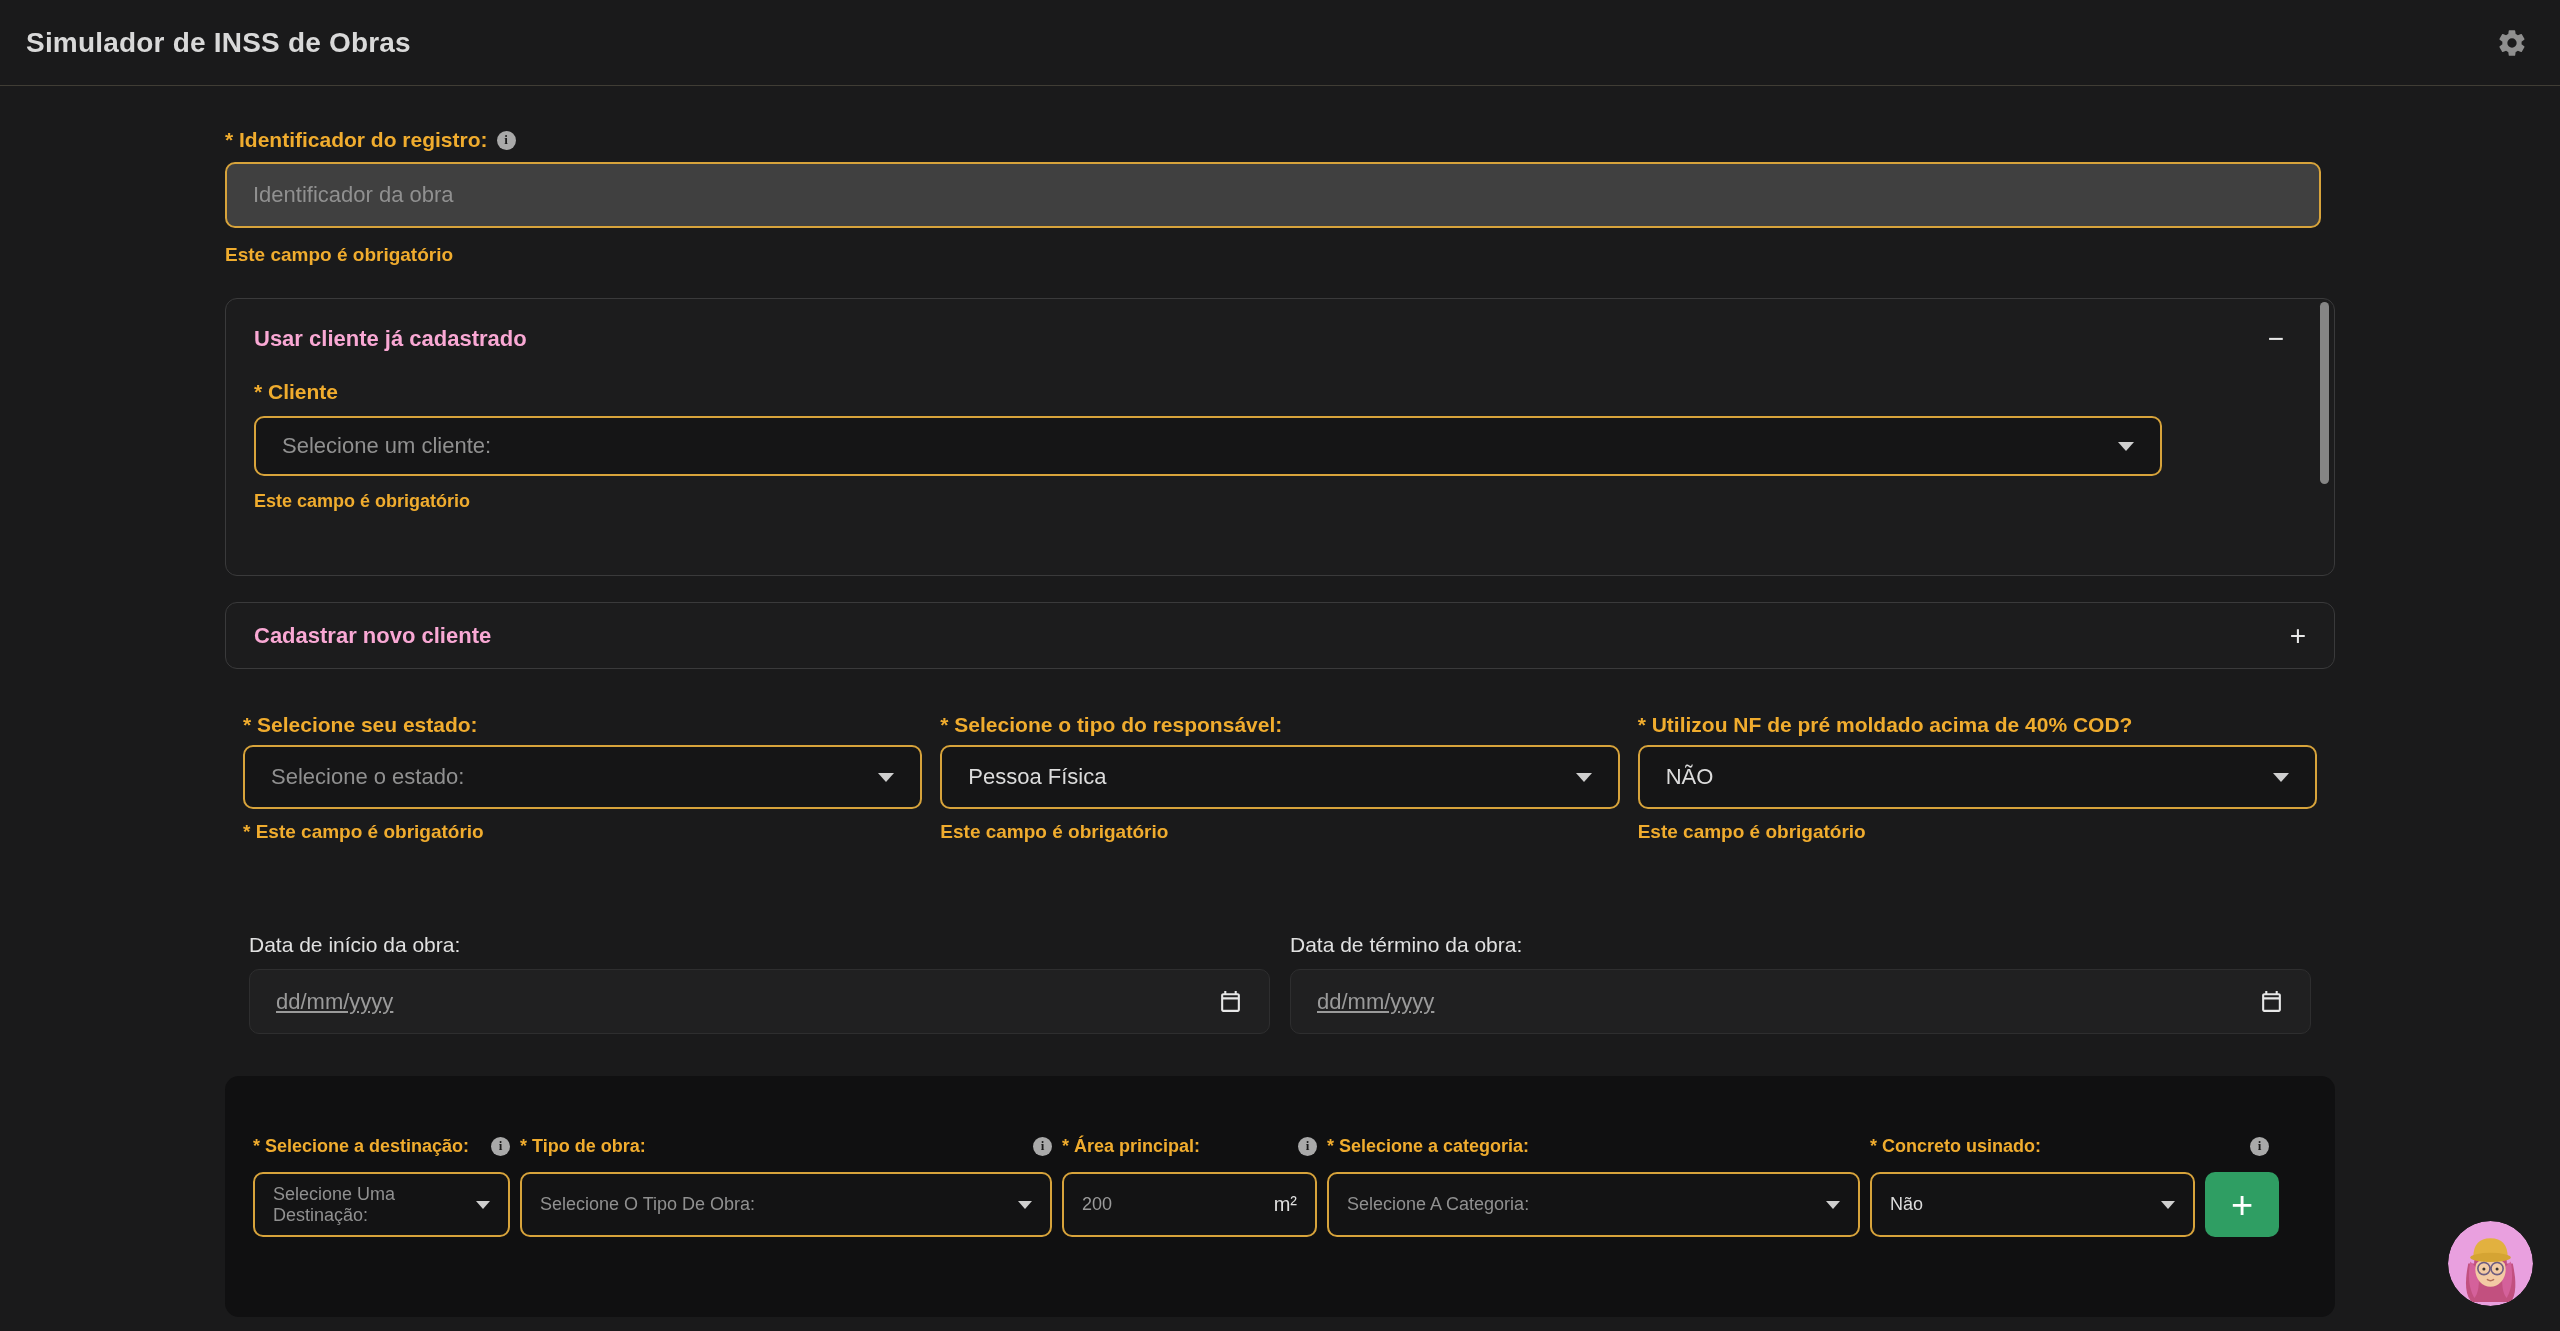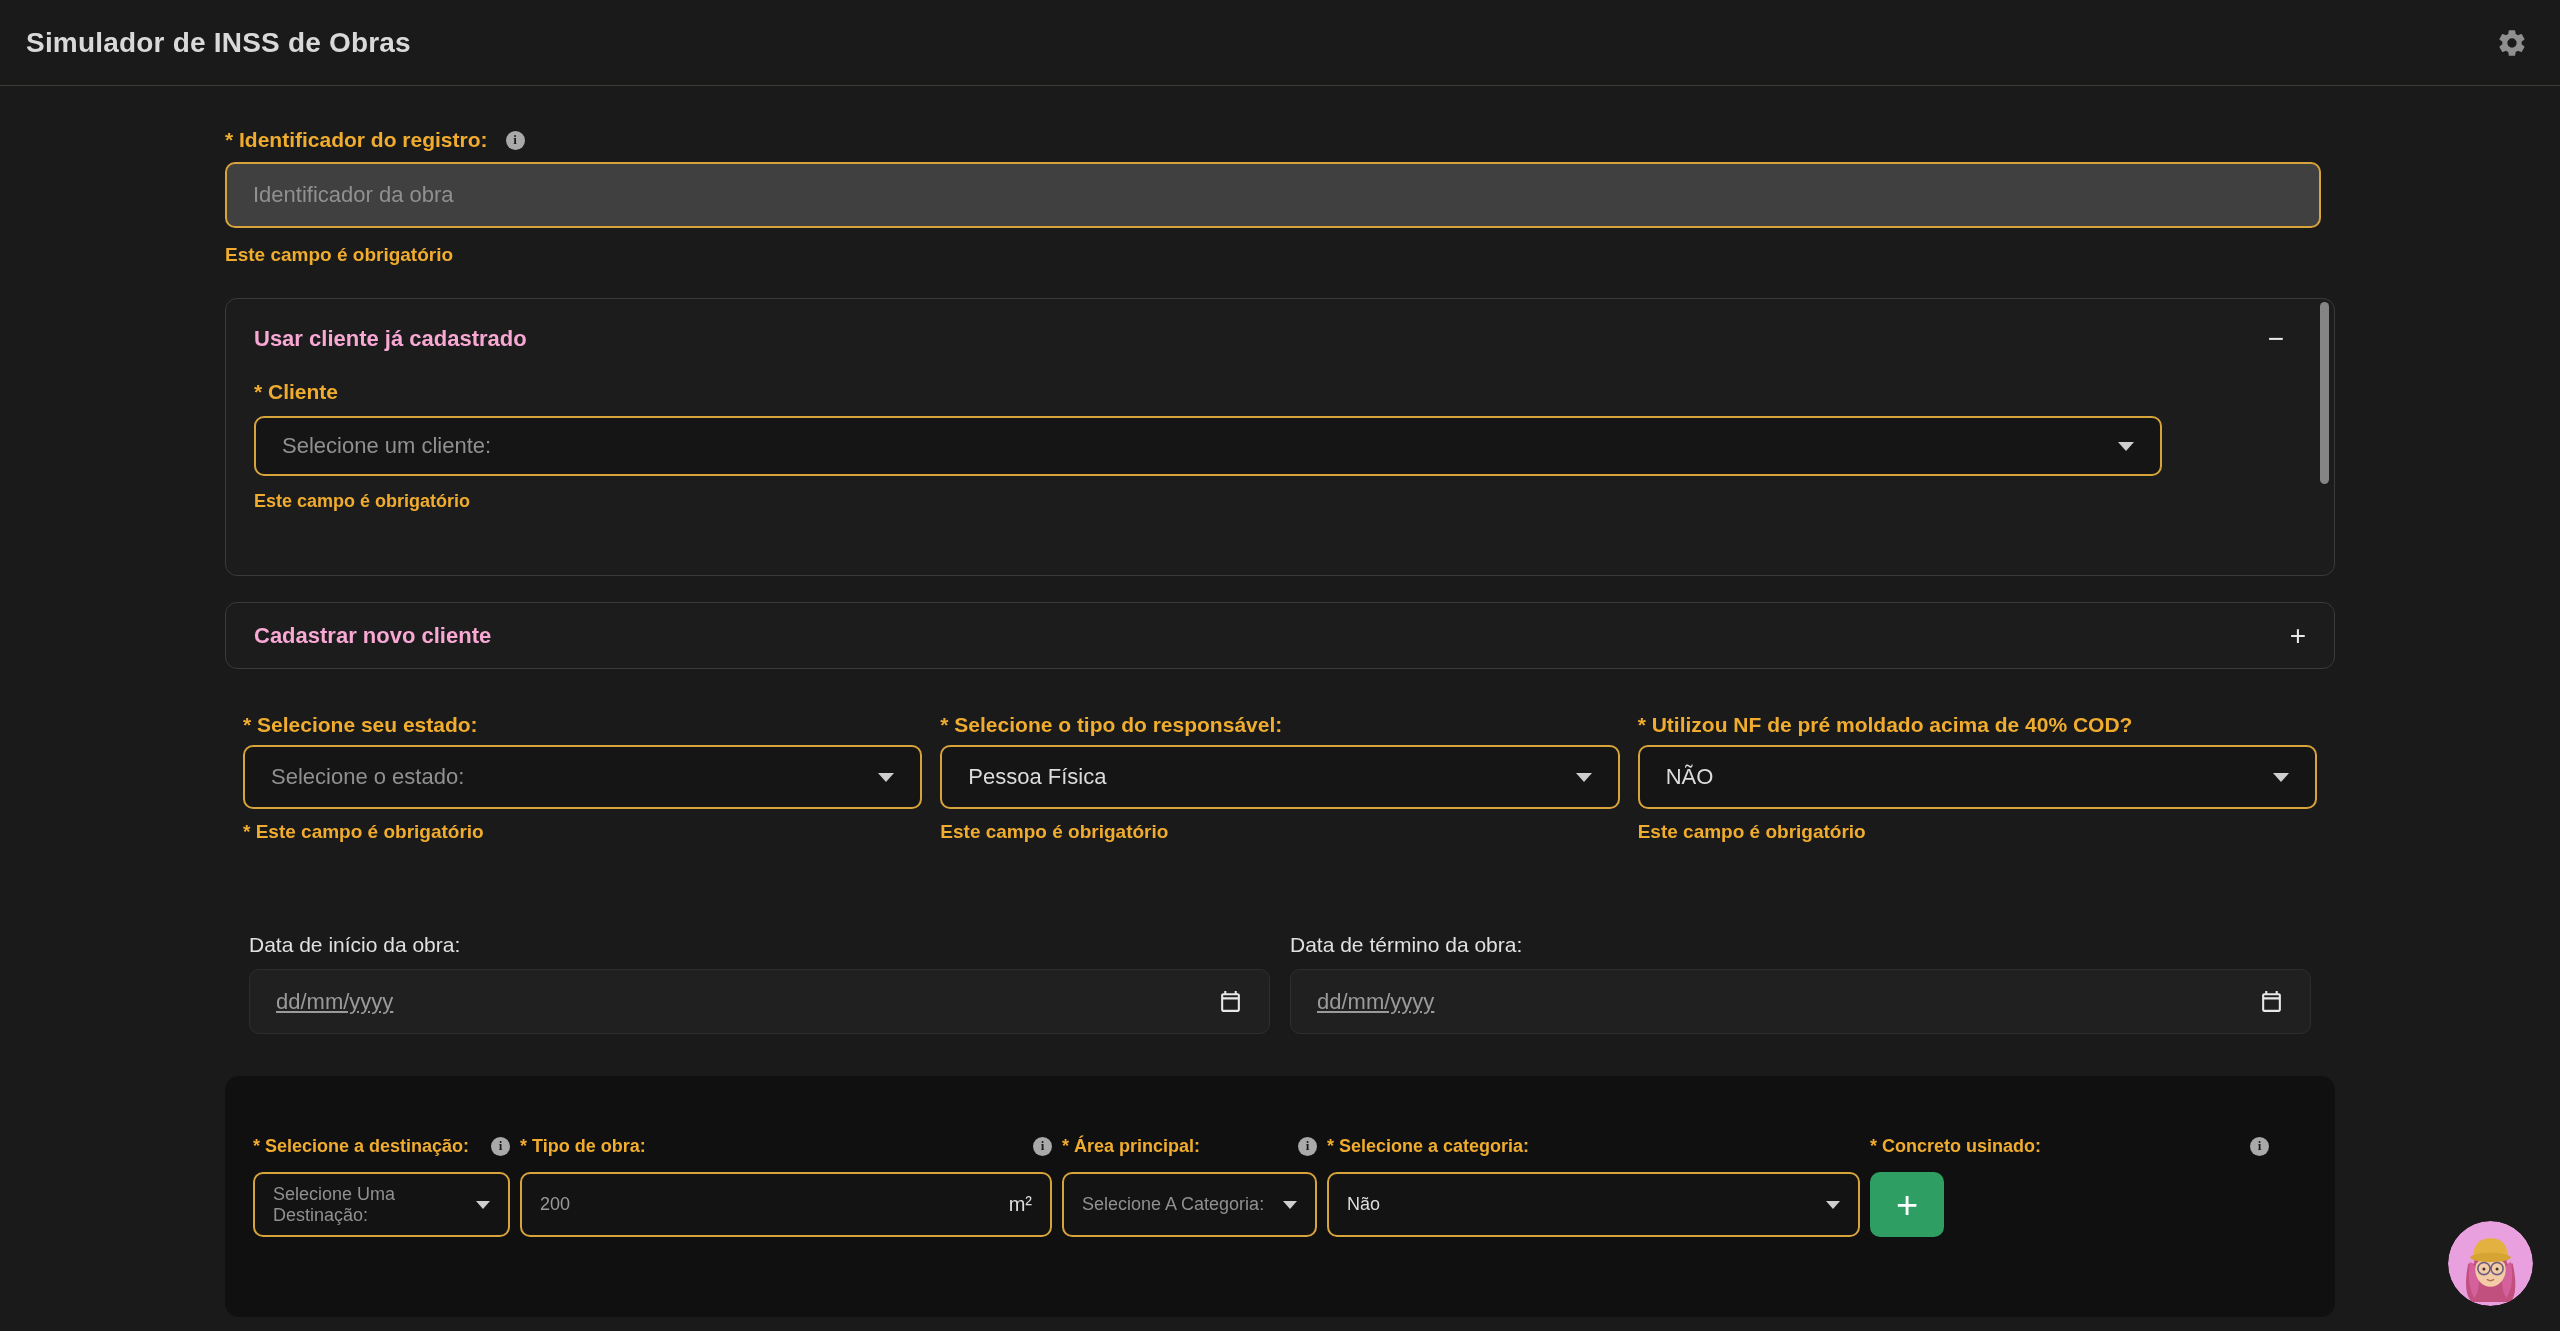--- a/index.html
+++ b/index.html
@@ -18,21 +18,21 @@
     background:#1a1a1b;
   }
   .app-title { font-size:28px; font-weight:bold; color:#d9d9d9; letter-spacing:.2px; }
   .gear-btn { background:none; border:none; cursor:pointer; display:flex; }
   .gear-btn svg { width:32px; height:32px; fill:#8f8f8f; }
 
   
   .container { width:2110px; margin:0 auto; }
 
   .amber-label {
-    display:flex; align-items:center; gap:18px;
+    display:flex; align-items:center; gap:9px;
     color:#f0ac2e; font-weight:bold; font-size:21px;
   }
   .info-badge {
     width:19px; height:19px; border-radius:50%;
     background:#a9a9a9; color:#1a1a1a;
     display:inline-flex; align-items:center; justify-content:center;
     font-size:13px; font-weight:bold; font-family:"Liberation Serif", serif;
     flex:0 0 auto;
   }
   .error-text { color:#f0ac2e; font-weight:bold; font-size:19px; }
@@ -269,20 +269,24 @@
       </div>
       <div class="obra-lblcell">
         <span class="amber-label">* Concreto usinado:</span>
       </div>
       <div class="obra-lblcell icon-only">
         <span class="info-badge">i</span>
       </div>
 
       <div class="a-field obra-field">
         <span class="ph">Selecione Uma Destinação:</span>
+        <span class="arrow-down"></span>
+      </div>
+      <div class="a-field obra-field">
+        <span class="ph">Selecione O Tipo De Obra:</span>
         <span class="arrow-down"></span>
       </div>
       <div class="a-field obra-field">
         <span class="area-value">200</span>
         <span class="area-unit">m²</span>
       </div>
       <div class="a-field obra-field">
         <span class="ph">Selecione A Categoria:</span>
         <span class="arrow-down"></span>
       </div>

